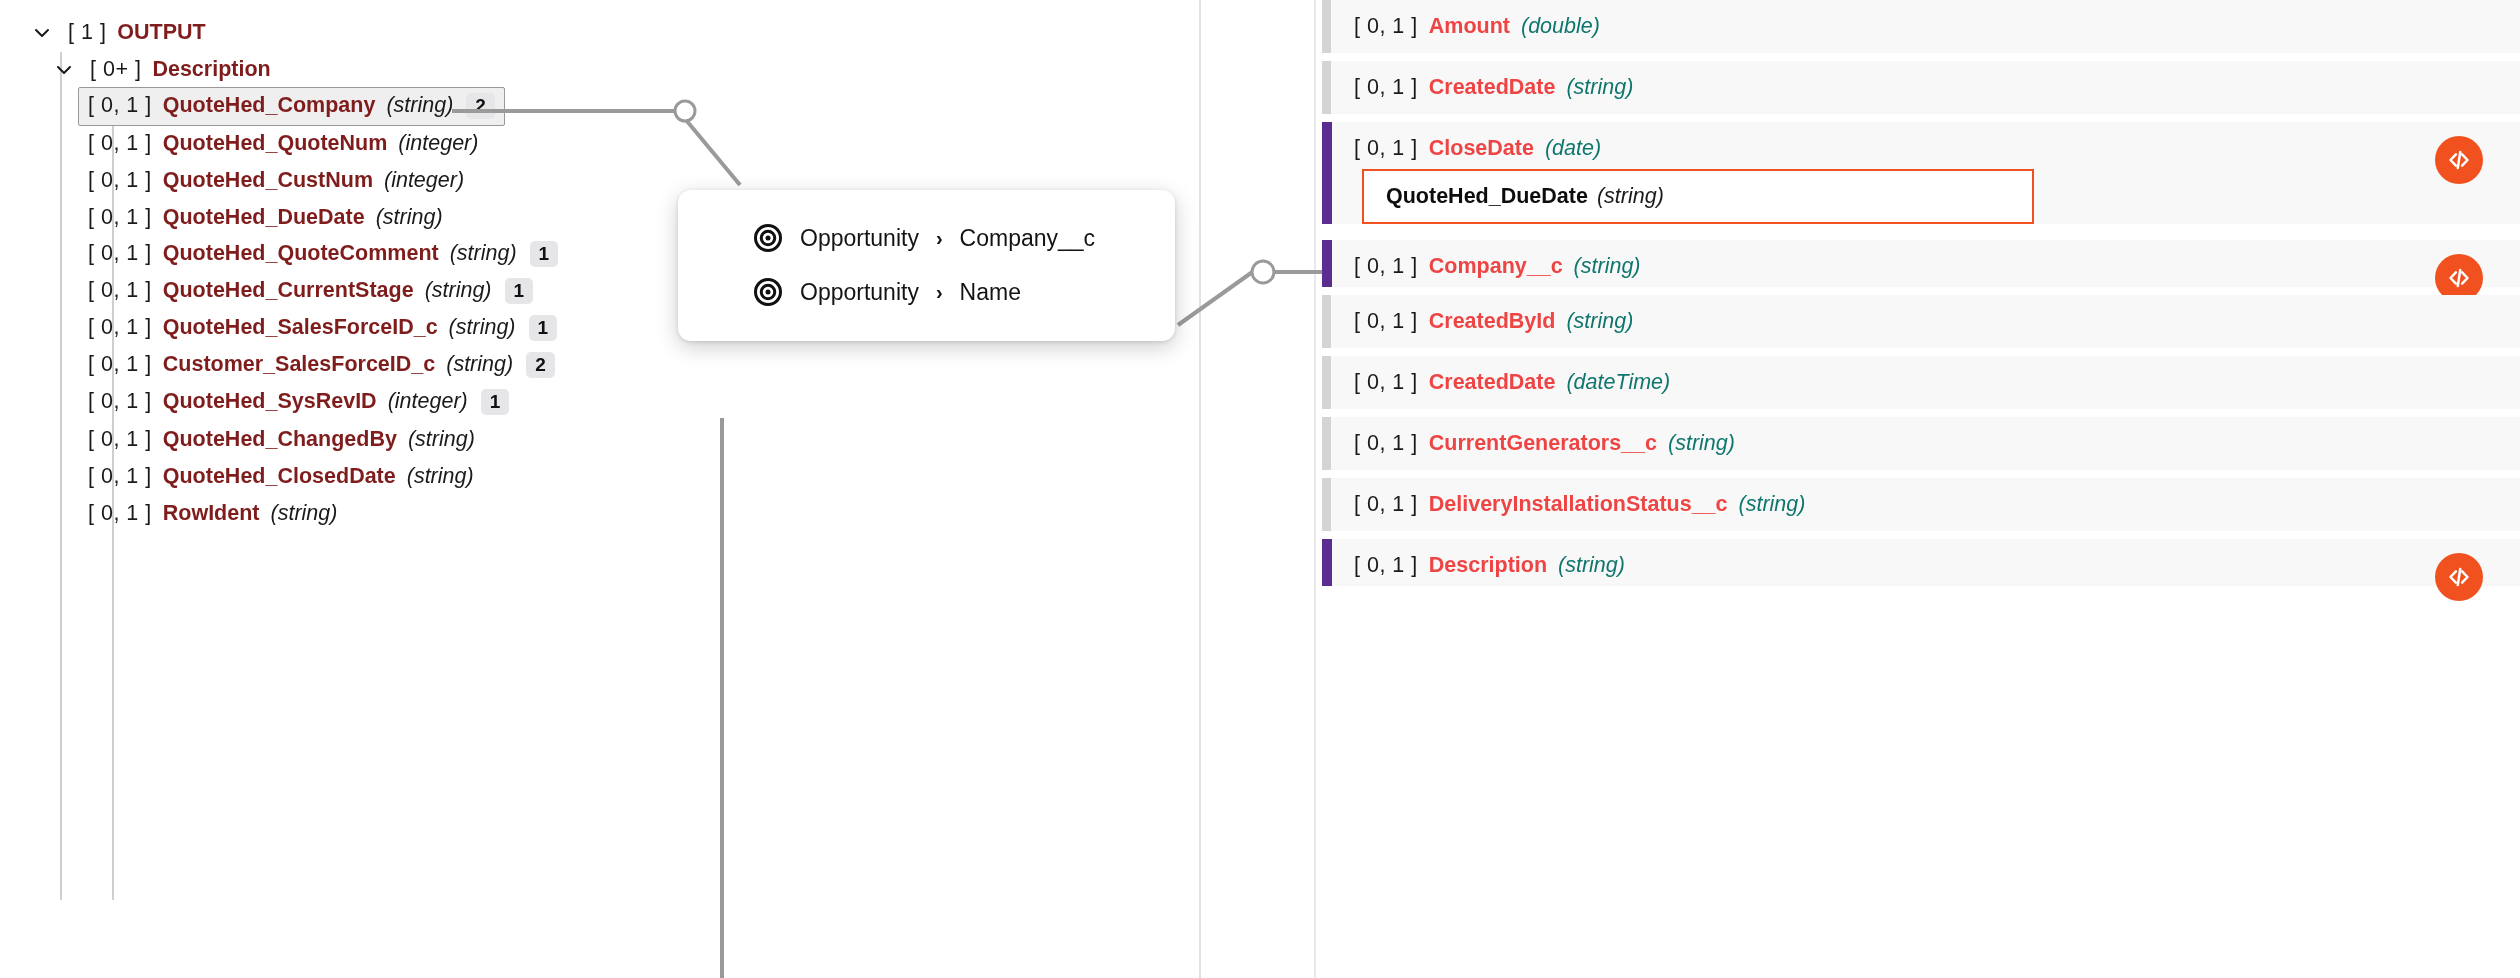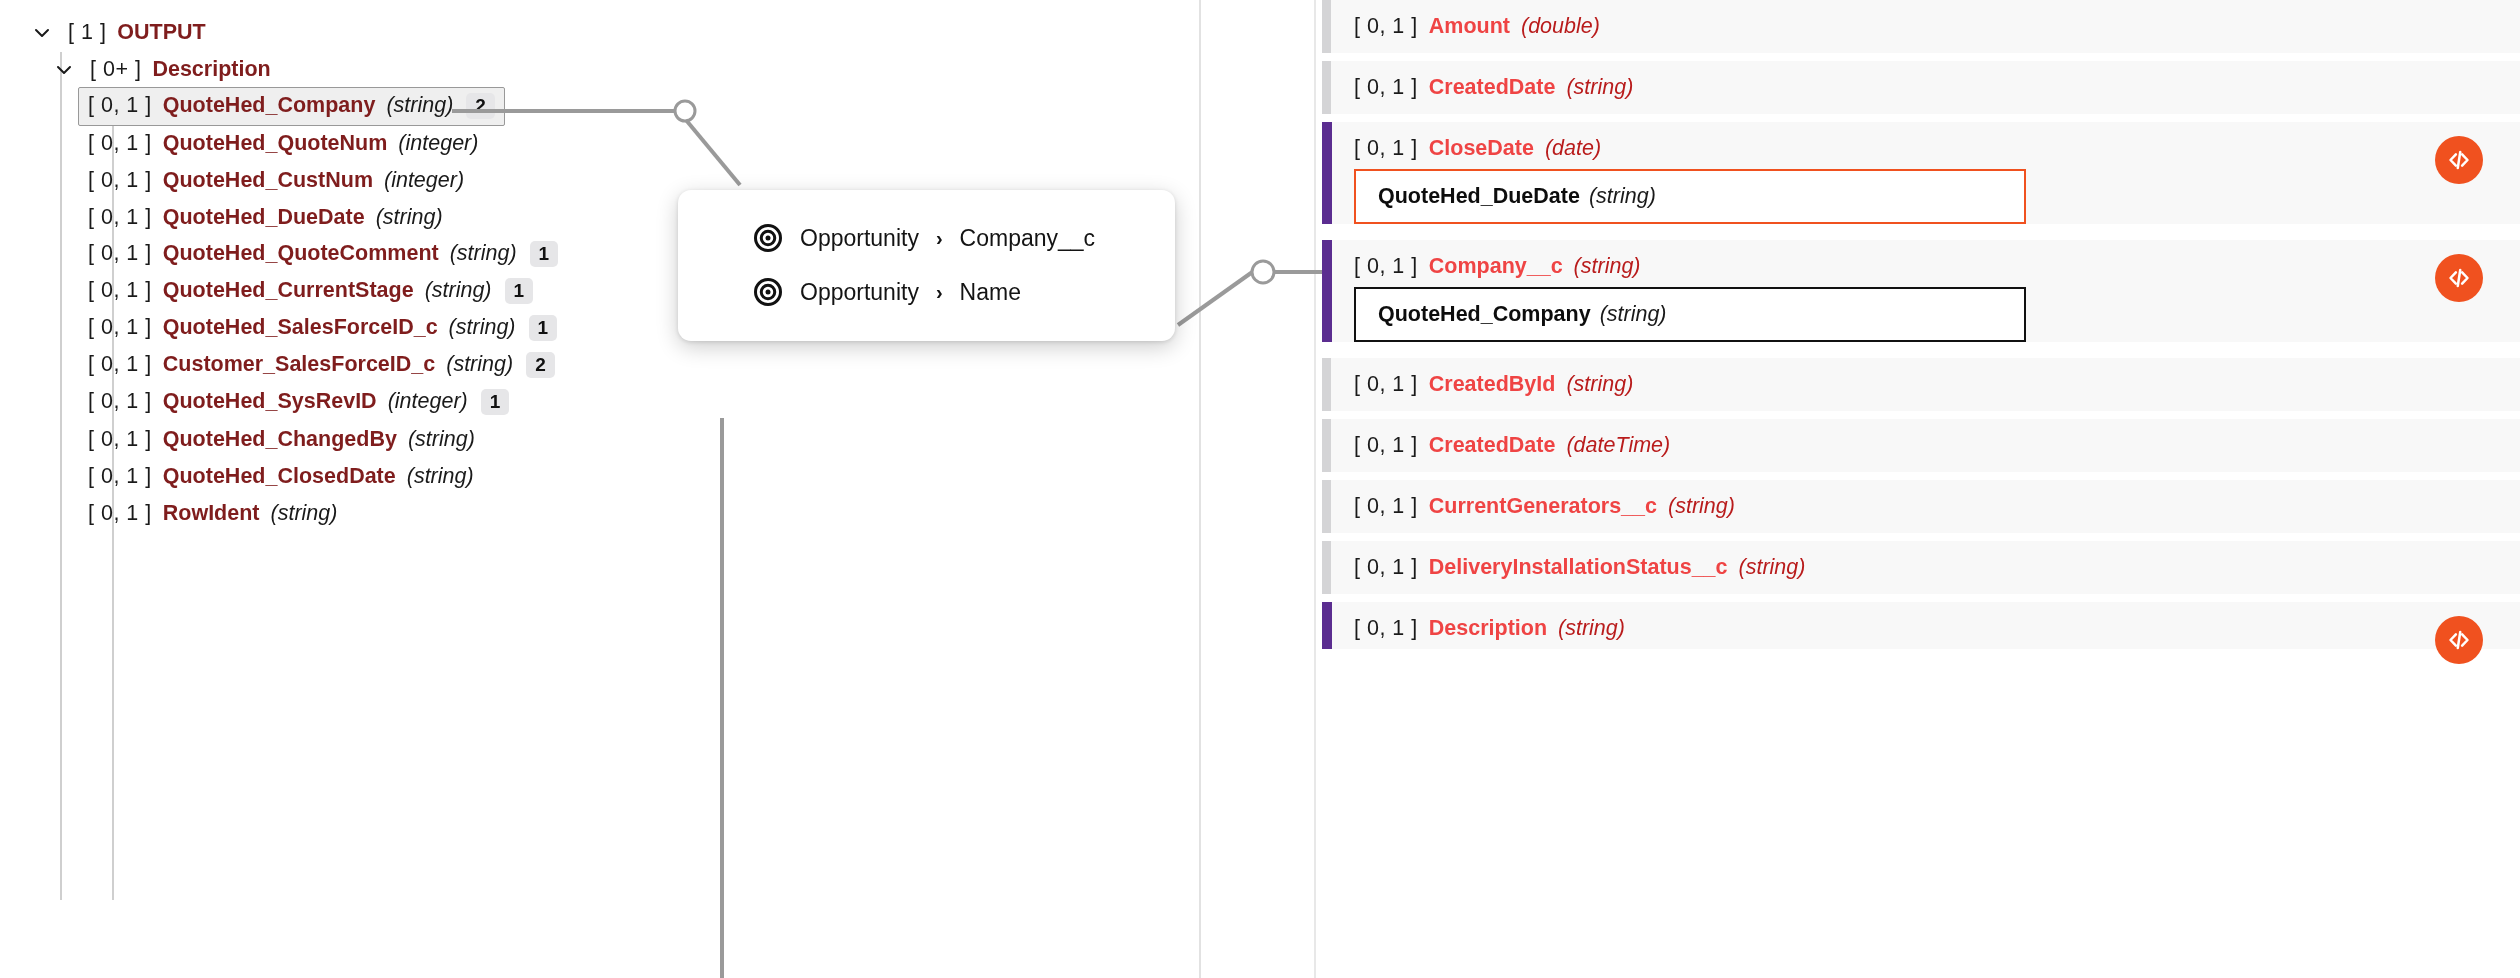--- a/index.html
+++ b/index.html
@@ -133,25 +133,25 @@
   }
   .r-row.mapped > .r-bar { background: #5b2d90; width: 10px; }
   .r-head {
     display: flex; align-items: center; gap: 11px;
     padding: 14px 0 14px 32px;
     font-size: 21.5px;
     white-space: nowrap;
   }
   .r-row.mapped .r-head { padding-bottom: 8px; }
   .r-name { font-weight: bold; color: #ef4444; }
-  .r-type { font-style: italic; color: #b91c1c; }
+  .r-type { font-style: italic; color: #0f766e; }
   .r-occ { color: #1a1a1a; letter-spacing: .5px; }
 
   .map-box {
-    margin: 0 0 16px 32px;
+    margin: 0 0 16px 40px;
     width: 672px;
     box-sizing: border-box;
     border: 2px solid #111;
     background: #ffffff;
     padding: 13px 12px 13px 22px;
     font-size: 21.5px;
     white-space: nowrap;
   }
   .map-box.orange { border-color: #f0511f; }
   .map-box.light  { border: 2px solid #e4e4e4; }
@@ -375,21 +375,20 @@
             </svg>
           </div>
         </div>
         <div class="r-row mapped">
           <span class="r-bar"></span>
           <div class="r-head">
             <span class="r-occ">[ 0, 1 ]</span>
             <span class="r-name">Company__c</span>
             <span class="r-type">(string)</span>
           </div>
-          <div class="map-box"><span class="map-name">QuoteHed_Company</span><span class="map-type">(string)</span></div>
           <div class="code-btn">
             <svg width="30" height="30" viewBox="0 0 24 24">
               <path d="M9.5 7.5 L5.2 12 L9.5 16.5" fill="none" stroke="#ffffff" stroke-width="2" stroke-linecap="round" stroke-linejoin="round"></path>
               <path d="M14.5 7.5 L18.8 12 L14.5 16.5" fill="none" stroke="#ffffff" stroke-width="2" stroke-linecap="round" stroke-linejoin="round"></path>
               <path d="M13 5.6 L11 18.4" fill="none" stroke="#ffffff" stroke-width="2" stroke-linecap="round"></path>
             </svg>
           </div>
         </div>
         <div class="r-row">
           <span class="r-bar"></span>

